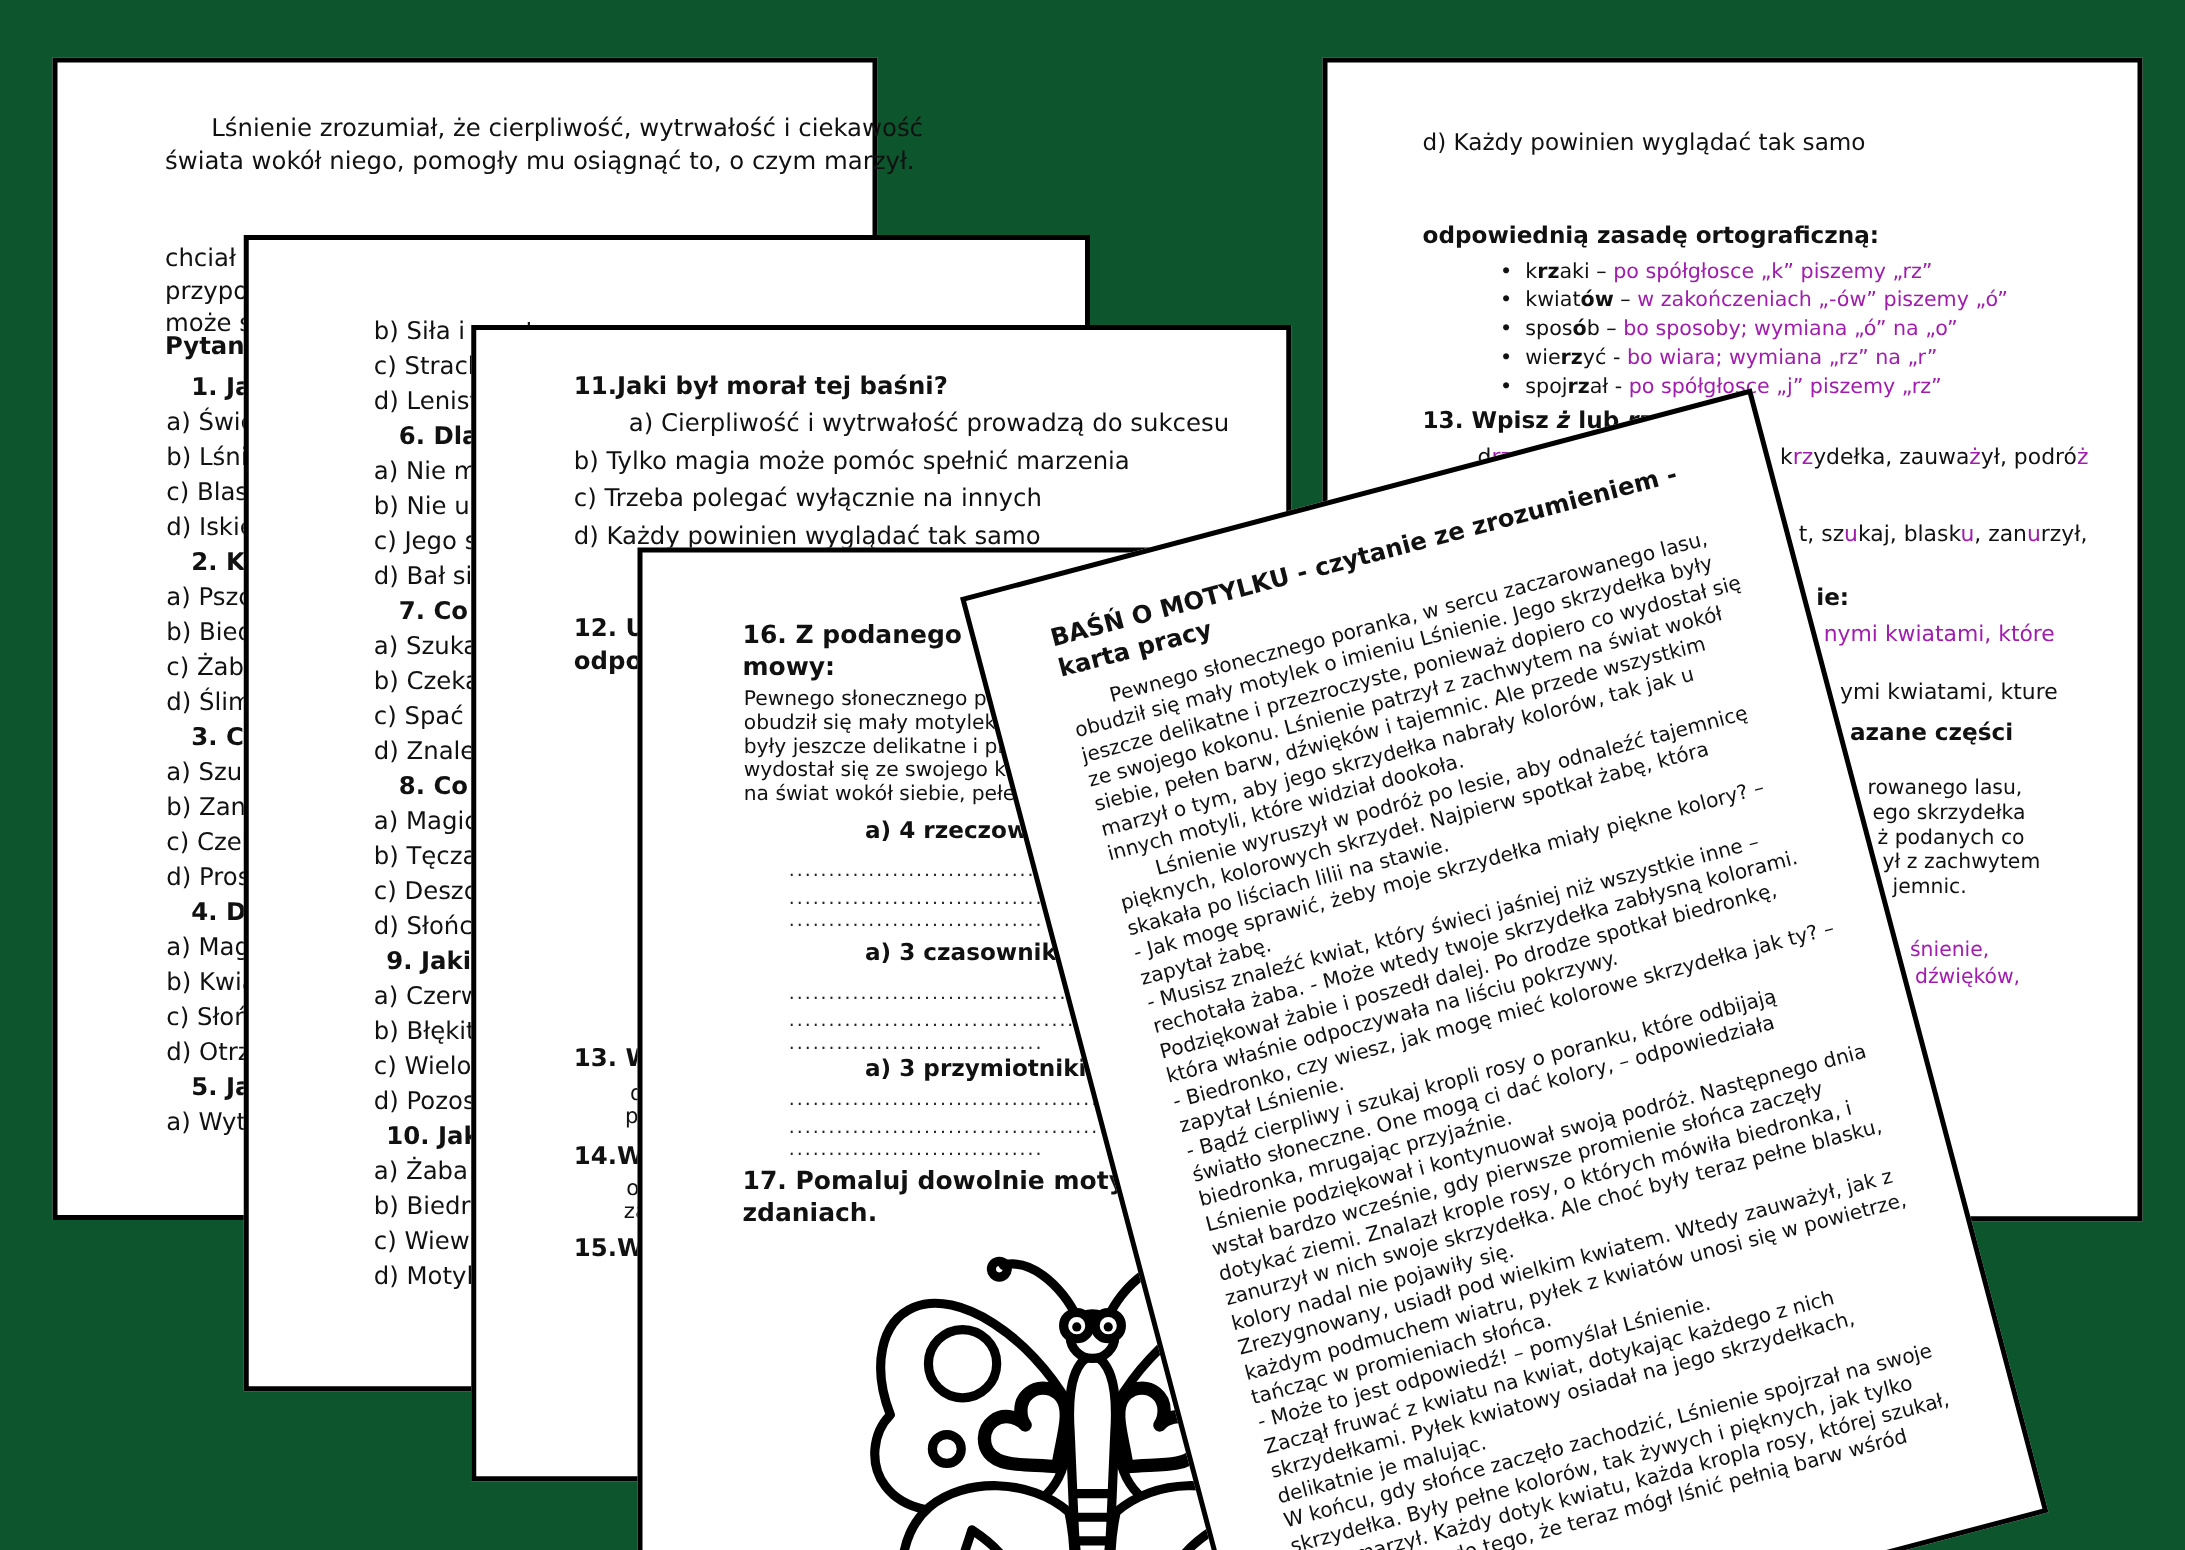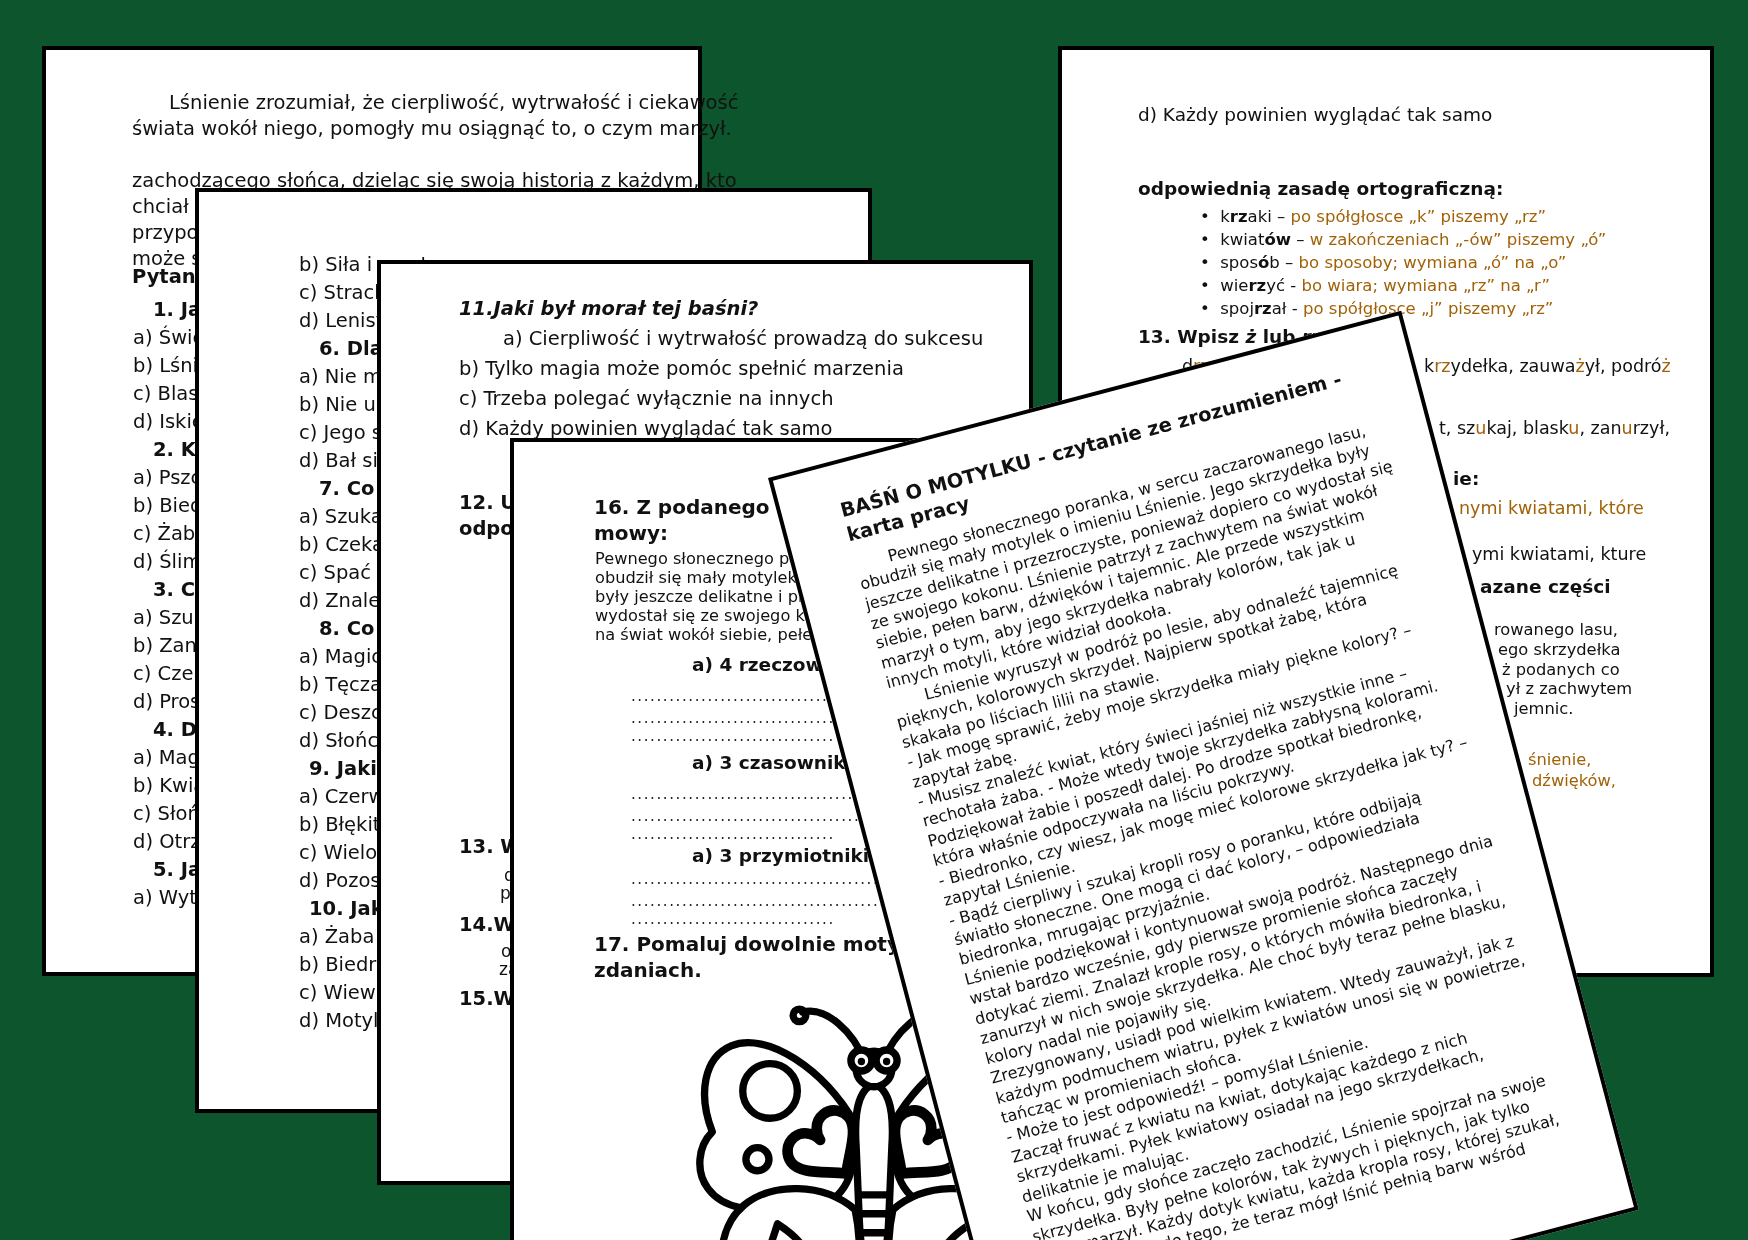--- a/index.html
+++ b/index.html
@@ -13,21 +13,21 @@
   }
   .page{
     position:absolute;
     background:#fff;
     border:4px solid #000;
     box-sizing:border-box;
   }
   .row{position:absolute;white-space:nowrap;line-height:1.15;}
   .b{font-weight:bold;}
   .it{font-style:italic;}
-  .red{color:#a16207;}
+  .red{color:#a21caf;}
   .fs-a{font-size:19.5px;}
   .fs-sub{font-size:17px;}
   .fs-e{font-size:16.5px;}
   .fs-ef{font-size:16.3px;}
   .fs-el{font-size:17.5px;}
   .fs-eh{font-size:18.5px;}
   .fs-d{font-size:16.2px;}
   .fs-dh{font-size:20px;}
   .fs-ds{font-size:18.5px;}
   .dots{font-size:15px;letter-spacing:1.6px;color:#222;}
@@ -48,21 +48,20 @@
     font-size:16.1px;line-height:1.27;margin:0;
   }
   #page-front p.indent{text-indent:34px;}
 </style>
 </head>
 <body>
 
 <div class="page" id="page-a" style="left:42px;top:46px;width:660px;height:930px;z-index:10;">
   <span class="row para-line" style="left:86px;top:68px;">świata wokół niego, pomogły mu osiągnąć to, o czym marzył.</span>
   <span class="row para-line" style="left:123px;top:42px;">Lśnienie zrozumiał, że cierpliwość, wytrwałość i ciekawość</span>
-  <span class="row para-line" style="left:86px;top:120px;">zachodzącego słońca, dzieląc się swoją historią z każdym, kto</span>
   <span class="row para-line" style="left:86px;top:146px;">chciał słuchać. A las zawsze szumiał na jego cześć,</span>
   <span class="row para-line" style="left:86px;top:172px;">przypomina</span>
   <span class="row para-line" style="left:86px;top:198px;">może się sp</span>
   <span class="row fs-a b" style="left:86px;top:216px;">Pytania do</span>
   <span class="row fs-a b" style="left:107px;top:249px;">1. Jak na</span>
   <span class="row fs-a" style="left:87px;top:277px;">a) Świetlik</span>
   <span class="row fs-a" style="left:87px;top:305px;">b) Lśnienie</span>
   <span class="row fs-a" style="left:87px;top:333px;">c) Blask</span>
   <span class="row fs-a" style="left:87px;top:361px;">d) Iskierka</span>
   <span class="row fs-a b" style="left:107px;top:389px;">2. Kogo</span>
@@ -109,21 +108,21 @@
   <span class="row fs-a" style="left:100px;top:650px;">c) Wieloba</span>
   <span class="row fs-a" style="left:100px;top:678px;">d) Pozosta</span>
   <span class="row fs-a b" style="left:110px;top:706px;">10. Jakie</span>
   <span class="row fs-a" style="left:100px;top:734px;">a) Żaba</span>
   <span class="row fs-a" style="left:100px;top:762px;">b) Biedron</span>
   <span class="row fs-a" style="left:100px;top:790px;">c) Wiewiór</span>
   <span class="row fs-a" style="left:100px;top:818px;">d) Motyle</span>
 </div>
 
 <div class="page" id="page-c" style="left:377px;top:260px;width:656px;height:925px;z-index:30;">
-  <span class="row fs-a b" style="left:78px;top:34px;font-style:italic;">11.Jaki był morał tej baśni?</span>
+  <span class="row fs-a b" style="left:78px;top:34px;">11.Jaki był morał tej baśni?</span>
   <span class="row fs-a" style="left:78px;top:64px;margin-left:44px;">a) Cierpliwość i wytrwałość prowadzą do sukcesu</span>
   <span class="row fs-a" style="left:78px;top:94px;">b) Tylko magia może pomóc spełnić marzenia</span>
   <span class="row fs-a" style="left:78px;top:124px;">c) Trzeba polegać wyłącznie na innych</span>
   <span class="row fs-a" style="left:78px;top:154px;">d) Każdy powinien wyglądać tak samo</span>
   <span class="row fs-a b" style="left:78px;top:228px;">12. Uz</span>
   <span class="row fs-a b" style="left:78px;top:254px;">odpow</span>
   <span class="row fs-a b" style="left:78px;top:572px;">13. W</span>
   <span class="row fs-sub" style="left:123px;top:602px;">d</span>
   <span class="row fs-sub" style="left:119px;top:620px;">po</span>
   <span class="row fs-a b" style="left:78px;top:650px;">14.Wp</span>

